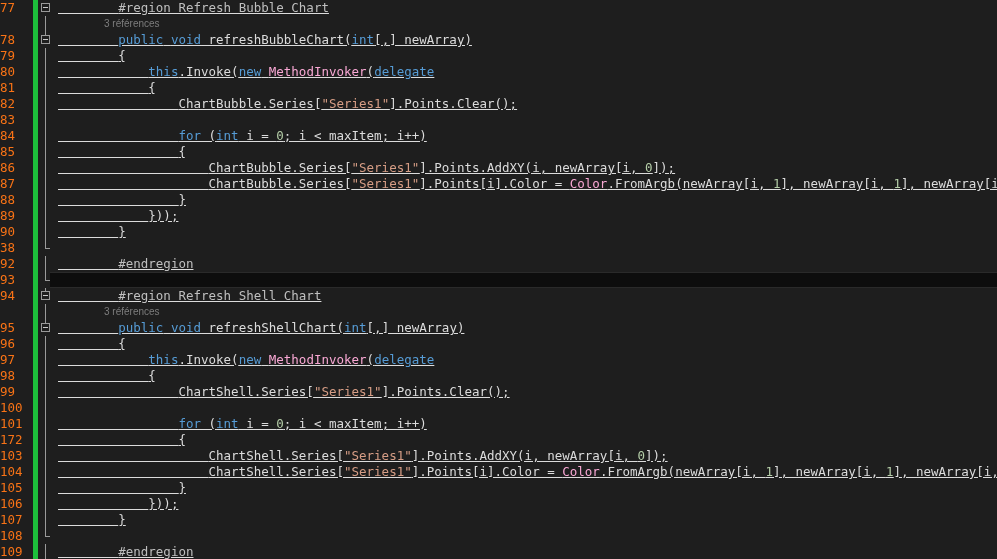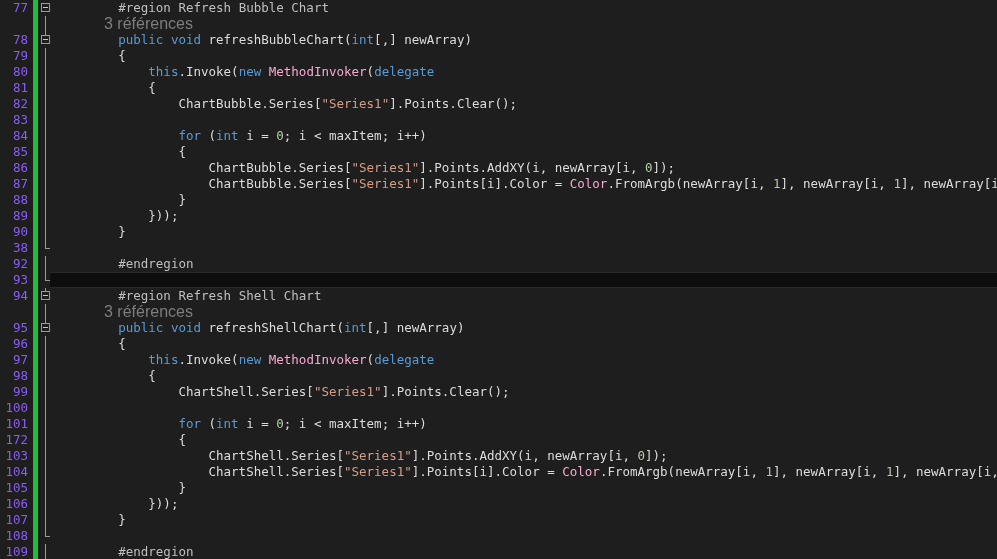--- a/index.html
+++ b/index.html
@@ -29,22 +29,21 @@
     height: 16px;
     white-space: pre;
   }
   .row.codelens { height: 16px; }
 
   .lineno {
     position: absolute;
     left: 0;
     top: 0;
     width: 28px;
-    text-align: right;
-    color: #8b5cf6;
+    color: #f97316;
     font-family: "DejaVu Sans Mono", monospace;
     font-size: 12.5px;
     line-height: 16px;
   }
 
   .changebar {
     position: absolute;
     left: 33px;
     top: 0;
     width: 5px;
@@ -100,29 +99,30 @@
     position: absolute;
     left: 58px;
     top: 0;
     right: 0;
     height: 16px;
     color: #dcdcdc;
     font-family: "DejaVu Sans Mono", monospace;
     font-size: 12.5px;
     line-height: 16px;
     white-space: pre;
+    text-decoration: underline;
   }
 
   .codelens-text {
     position: absolute;
     left: 104px;
     top: 1px;
     color: #7d7d7d;
     font-family: "Liberation Sans", sans-serif;
-    font-size: 16px;
+    font-size: 10px;
     line-height: 14px;
     white-space: pre;
   }
 
   
   .row.active .active-hl {
     position: absolute;
     left: 50px;
     right: 0;
     top: 0;

